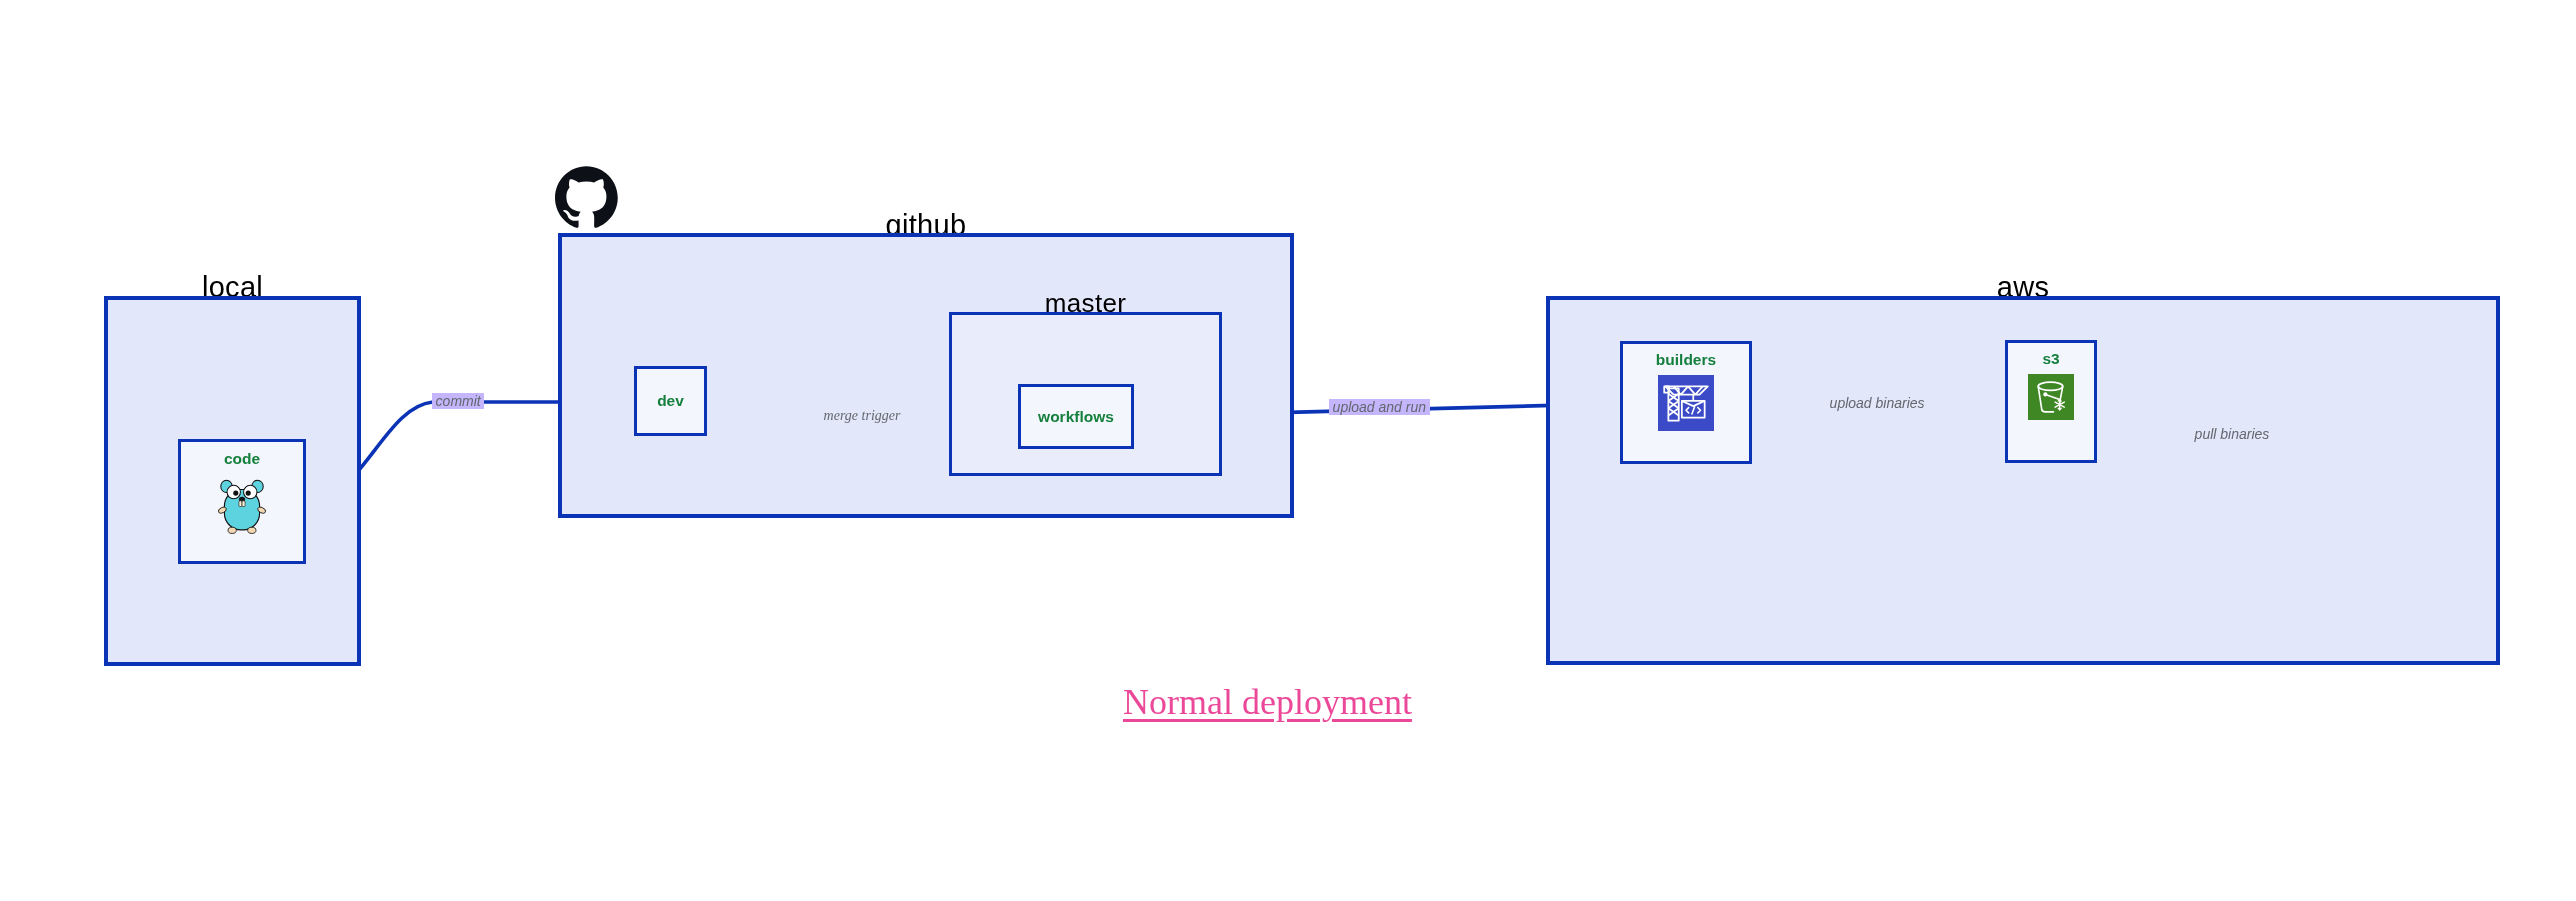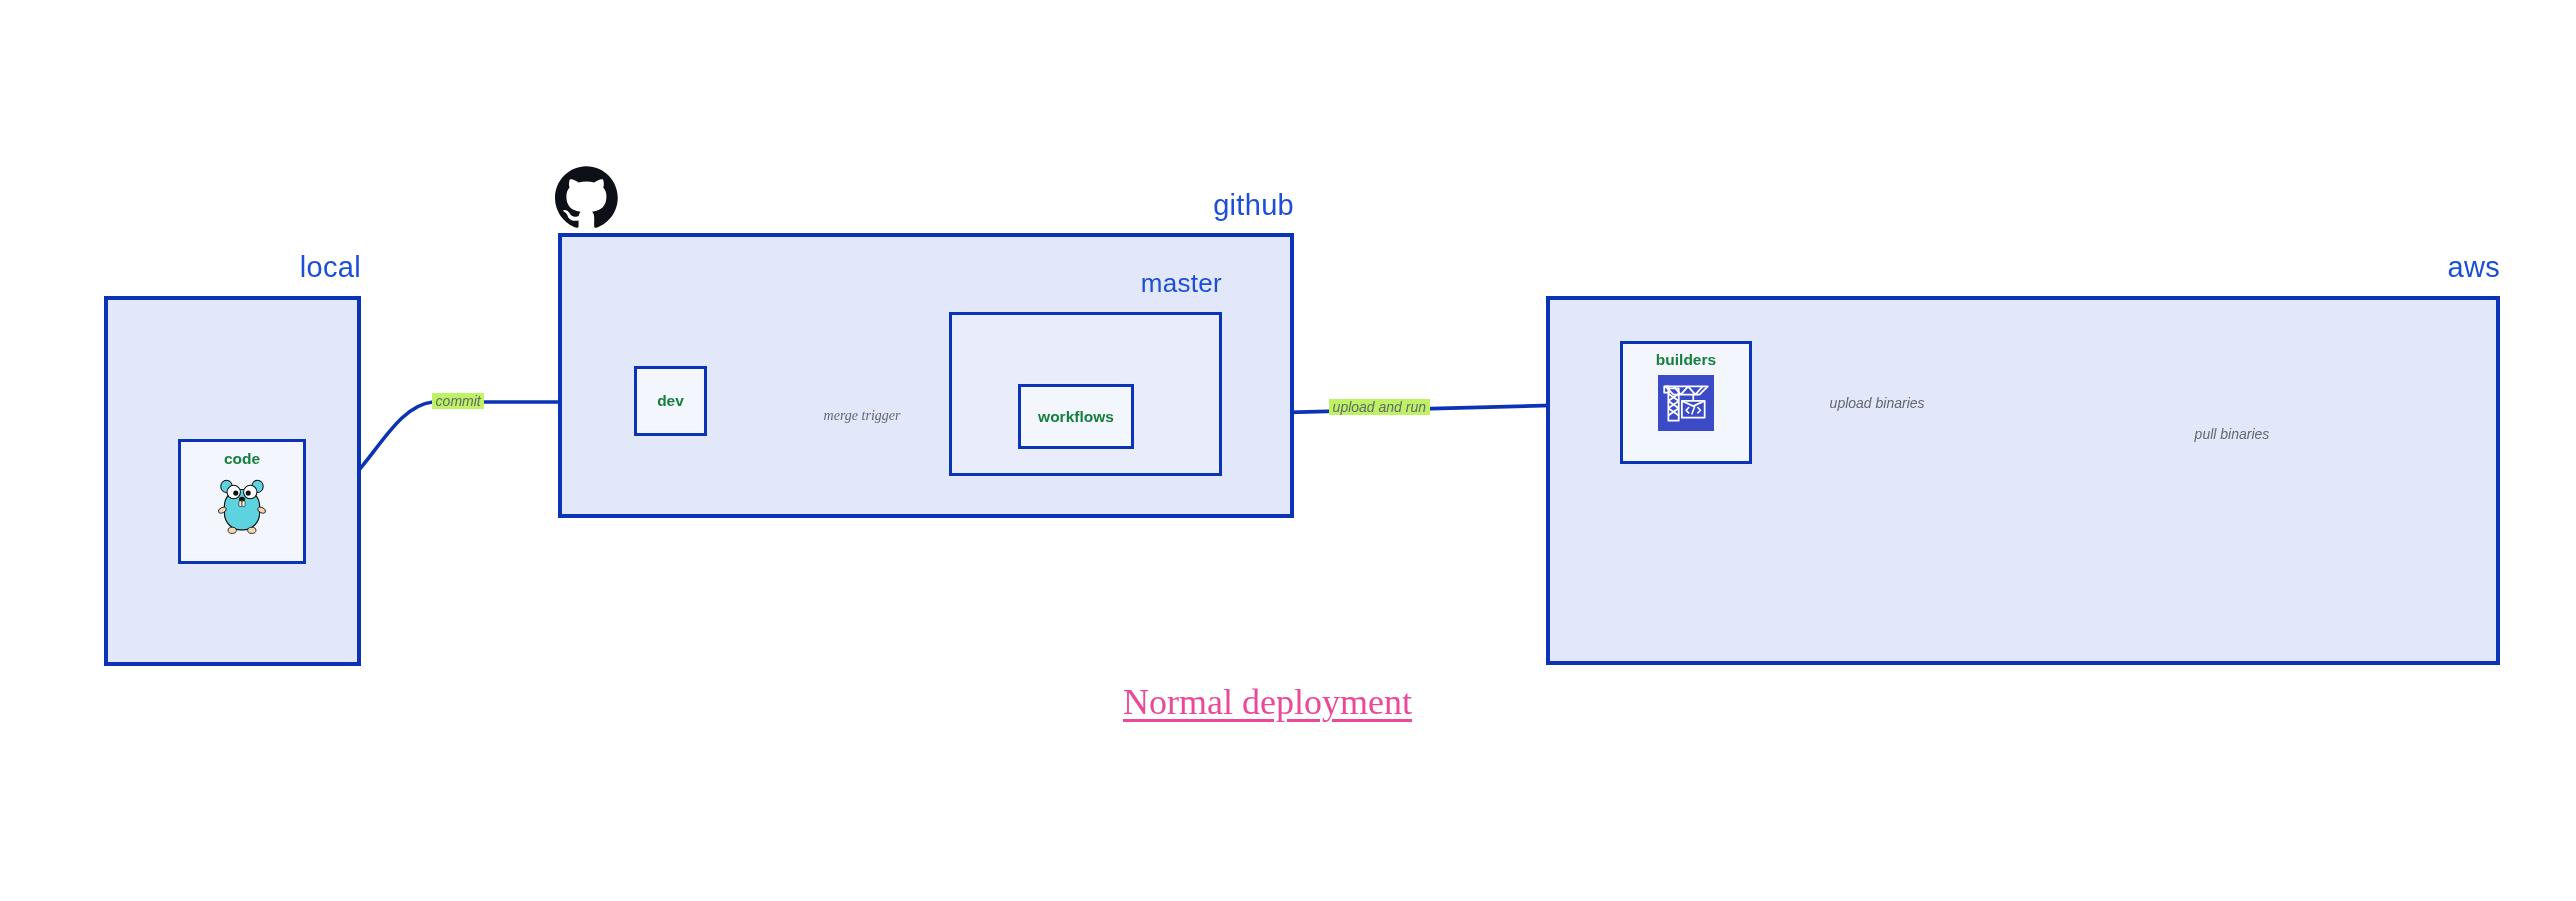--- a/index.html
+++ b/index.html
@@ -22,27 +22,28 @@
 
   
   .group-box {
     position: absolute;
     background: #e2e7fa;
     border: 4.1px solid #0b33b5;
     box-sizing: border-box;
   }
   .group-label {
     position: absolute;
-    color: #1d4ed8;
+    color: #000000;
     font-size: 29px;
     font-weight: 400;
     letter-spacing: 0.3px;
     white-space: nowrap;
-    text-align: right;
-    font-family: "Liberation Sans", sans-serif;
+    text-align: center;
+    font-family: "Liberation Sans", sans-serif;
+    margin-top: 20px;
   }
 
   
   .subgroup-box {
     position: absolute;
     background: #e9edfb;
     border: 3.6px solid #0b33b5;
     box-sizing: border-box;
   }
 
@@ -65,21 +66,21 @@
     font-family: "Liberation Sans", sans-serif;
   }
 
   
   .edge-label {
     position: absolute;
     color: #62686e;
     font-size: 14px;
     font-style: italic;
     white-space: nowrap;
-    background: #bef264;
+    background: #c4b5fd;
     padding: 0 3.6px;
     font-family: "Liberation Sans", sans-serif;
   }
   .edge-label.on-fill { background: #e2e7fa; }
 
   
   .caption {
     position: absolute;
     color: #ec4899;
     font-size: 36px;
@@ -218,20 +219,40 @@
           <path d="M46 50 L68 60 L90 50"></path>
 
           <path d="M60 62 L54 68 L60 74 M76 62 L82 68 L76 74 M71 60 L65 76" stroke-width="3"></path>
         </g>
       </svg>
     </div>
   </div>
 
   <div class="edge-label on-fill" style="left:1826px; top:395px;">upload binaries</div>
 
+  <div class="node-box plain" style="left:2005px; top:340px; width:92px; height:123px; padding-top:7.2px;">
+    <div class="node-title">s3</div>
+    <div style="margin-top:6.2px;">
+      <svg class="icon-svg" width="46" height="46" viewBox="0 0 90 90" xmlns="http://www.w3.org/2000/svg">
+        <rect width="90" height="90" fill="#3f8624"></rect>
+        <g fill="none" stroke="#ffffff" stroke-width="3.2" stroke-linejoin="round" stroke-linecap="round">
+
+          <path d="M20 24 L27 70 Q28 74 34 74 L50 74"></path>
+          <path d="M68 24 L62 56"></path>
+          <ellipse cx="44" cy="24" rx="24" ry="8"></ellipse>
+
+          <path d="M34 40 L62 50"></path>
+          <circle cx="34" cy="40" r="2.6" fill="#ffffff"></circle>
+
+          <path d="M62 50 v20 M53 55 L71 65 M71 55 L53 65" stroke-width="2.8"></path>
+          <path d="M59 53 L62 50 L65 53 M59 67 L62 70 L65 67" stroke-width="2.4"></path>
+        </g>
+      </svg>
+    </div>
+  </div>
 
   <div class="edge-label on-fill" style="left:2191px; top:426px;font-style:italic;">pull binaries</div>
 
 
   <div class="caption" style="left:1123px; top:681px;">Normal deployment</div>
 
 </div>
 
 
 </body></html>

